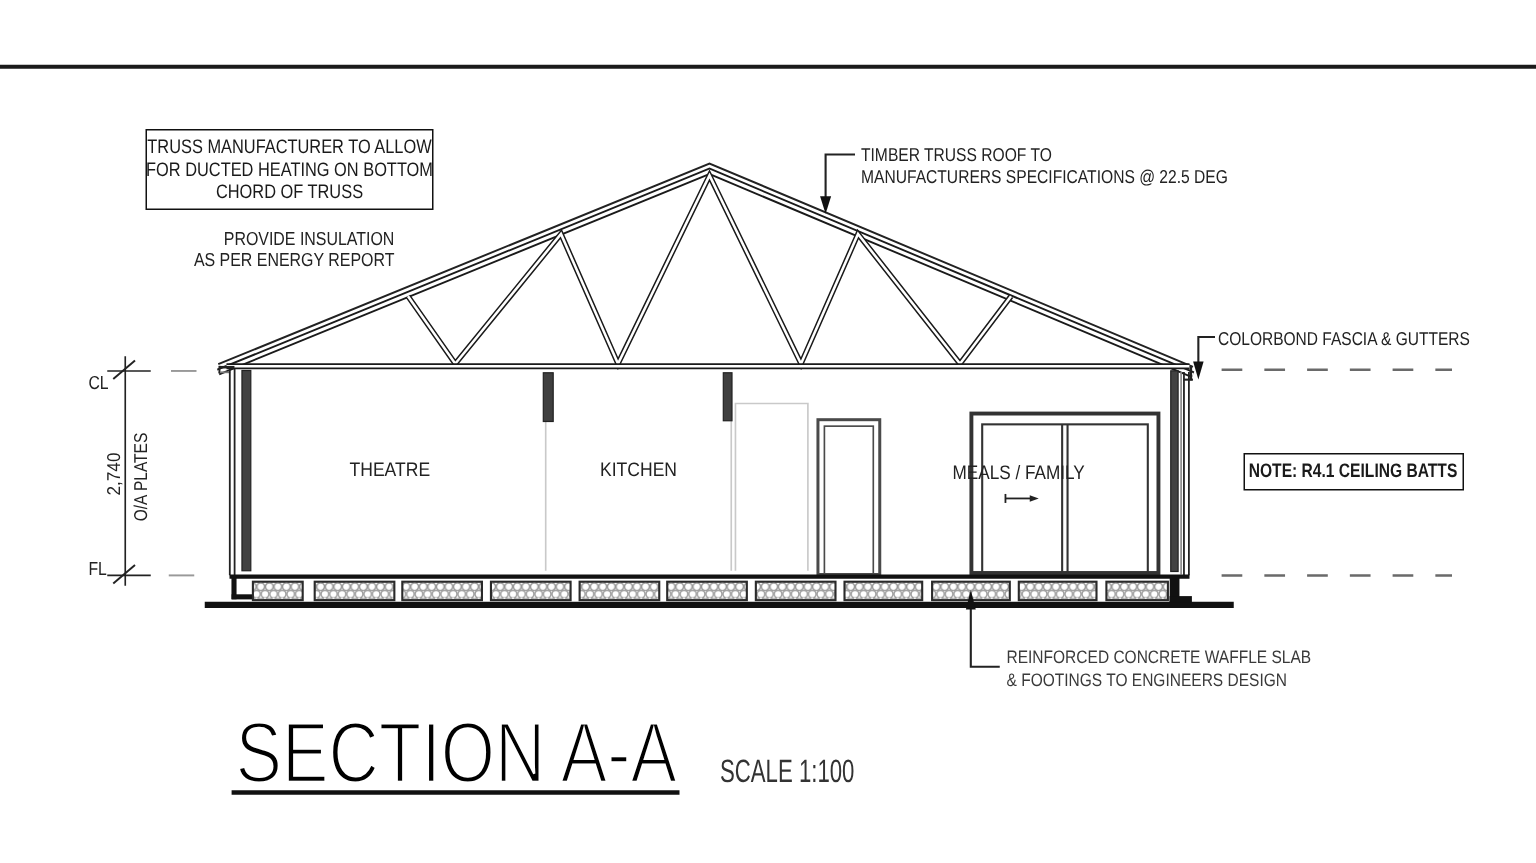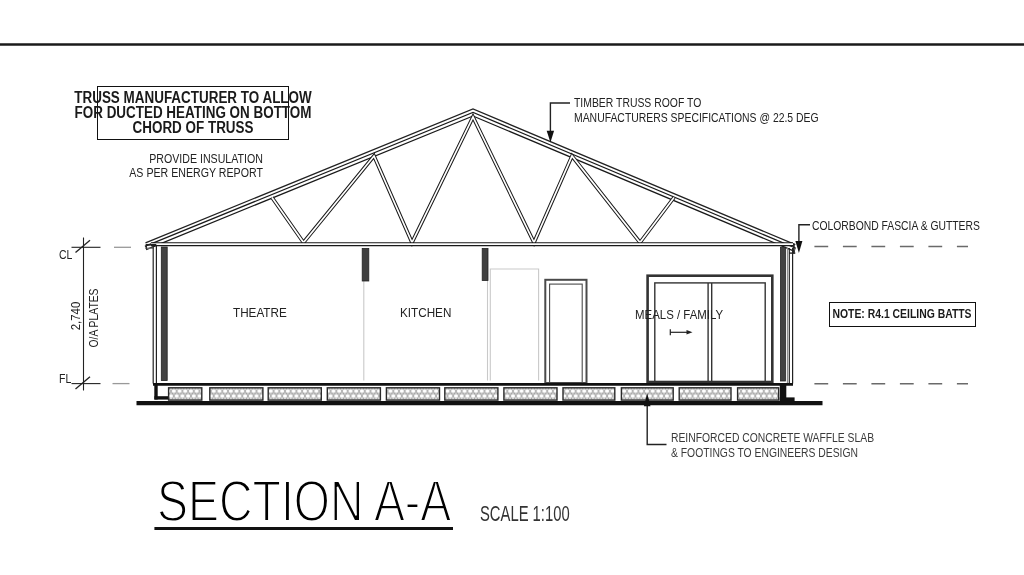--- a/index.html
+++ b/index.html
@@ -129,21 +129,21 @@
   </g>
 
   <g transform="translate(157 0)">
         <text transform="scale(0.814 1)" x="0" y="521.4" font-size="57.1" fill="#000" stroke="#fff" stroke-width="1.8" font-family="Liberation Sans, sans-serif">SECTION A-A</text>
       </g>
 
   <line x1="154.4" y1="528.4" x2="453" y2="528.4" stroke="#111" stroke-width="3"></line>
 </svg>
 
 <div class="t" style="left:97px;top:85.5px;width:190.4px;height:49px;border:1.8px solid #111;
-     font-weight:bold;font-size:16px;line-height:15.3px;text-align:center;padding-top:3px;color:#1a1a1a;">
+     font-weight:normal;font-size:13px;line-height:15.3px;text-align:center;padding-top:3px;color:#1a1a1a;">
 <span style="position:absolute;left:50%;top:3px;white-space:nowrap;text-align:center;transform:translateX(-50%) scaleX(0.84);transform-origin:center top;">TRUSS MANUFACTURER TO ALLOW<br>FOR DUCTED HEATING ON BOTTOM<br>CHORD OF TRUSS</span>
     </div>
 
 <div class="t" style="left:114px;top:152.9px;width:161px;font-size:12.5px;line-height:13.8px;text-align:right;">
 <div style="transform:scaleX(0.85);transform-origin:center top;">PROVIDE INSULATION<br>AS PER ENERGY REPORT</div>
     </div>
 
 <div class="t" style="left:574px;top:95.6px;font-size:12.4px;line-height:15.2px;transform:scaleX(0.84);transform-origin:left top;">
 TIMBER TRUSS ROOF TO<br>MANUFACTURERS SPECIFICATIONS @ 22.5 DEG</div>
 

